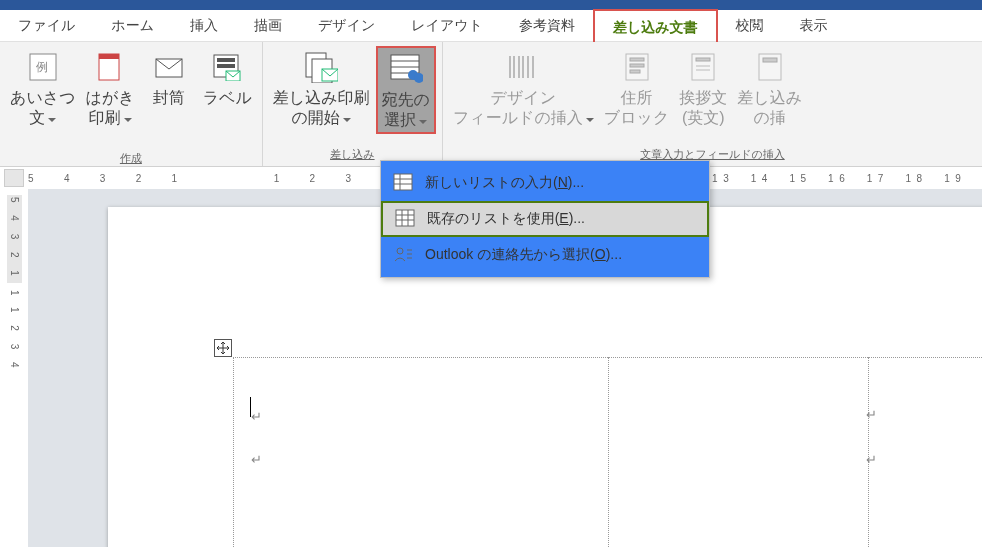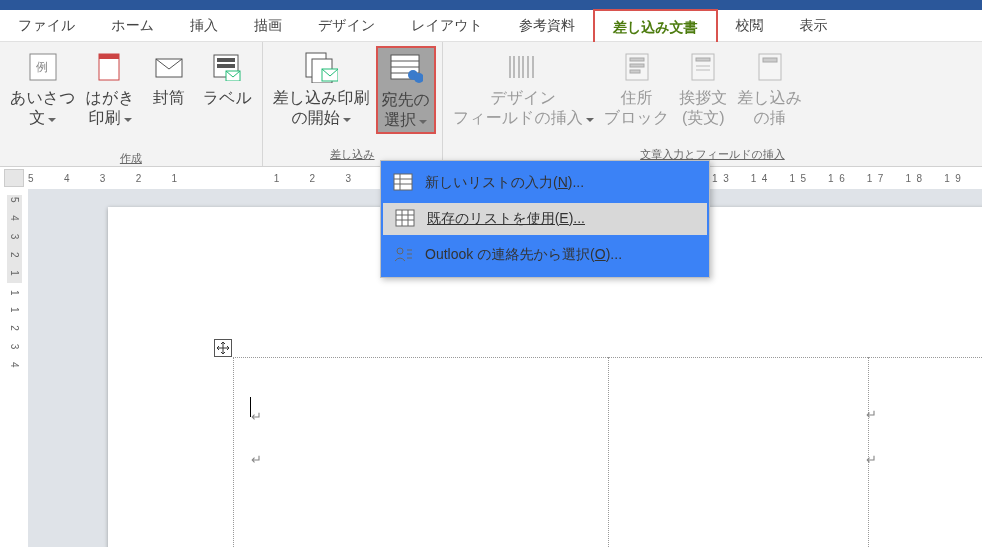--- a/index.html
+++ b/index.html
@@ -18,21 +18,21 @@
 
 .btn { display:flex; flex-direction:column; align-items:center; padding:2px 4px; cursor:pointer; min-width:56px; }
 .btn-icon { width:34px; height:34px; margin:2px 0 4px; display:flex; align-items:center; justify-content:center; }
 .btn-label { font-size:16px; color:#444; text-align:center; line-height:1.25; }
 .btn.disabled .btn-label, .btn.disabled svg { color:#9a9a9a; stroke:#aaa; fill:#aaa; }
 .btn.disabled { cursor:default; }
 .btn.hl { border:2px solid #d9534f; }
 
 .dropdown { position:absolute; top:118px; left:380px; width:330px; background:#3b82f6; border:1px solid #c0c0c0; box-shadow:2px 2px 6px rgba(0,0,0,0.25); z-index:10; padding:4px 0;text-align:right; }
 .dd-item { display:flex; align-items:center; height:36px; padding:0 12px; font-size:14px; cursor:pointer; gap:12px; }
-.dd-item.hl { border:2px solid #3b82f6;text-decoration:underline; }
+.dd-item.hl { border:2px solid #4d7c0f; }
 .dd-icon { width:20px; height:20px; flex:none; }
 
 .ruler-wrap { position:relative; height:22px; background:#fff; display:flex; }
 .ruler-corner { width:20px; height:18px; background:#e6e6e6; border:1px solid #ccc; margin:2px 4px; }
 .ruler { position:relative; flex:1; font-size:10px; color:#666; letter-spacing:5.5px; display:flex; align-items:center; overflow:hidden; }
 .ruler .nums { white-space:pre; }
 
 .docwrap { display:flex; height:358px; }
 .vruler { width:28px; background:#fff; color:#666; font-size:10px; display:flex; flex-direction:column; align-items:center; gap:7px; padding-top:6px; }
 .vr-seg { writing-mode:vertical-rl; letter-spacing:5px; }

